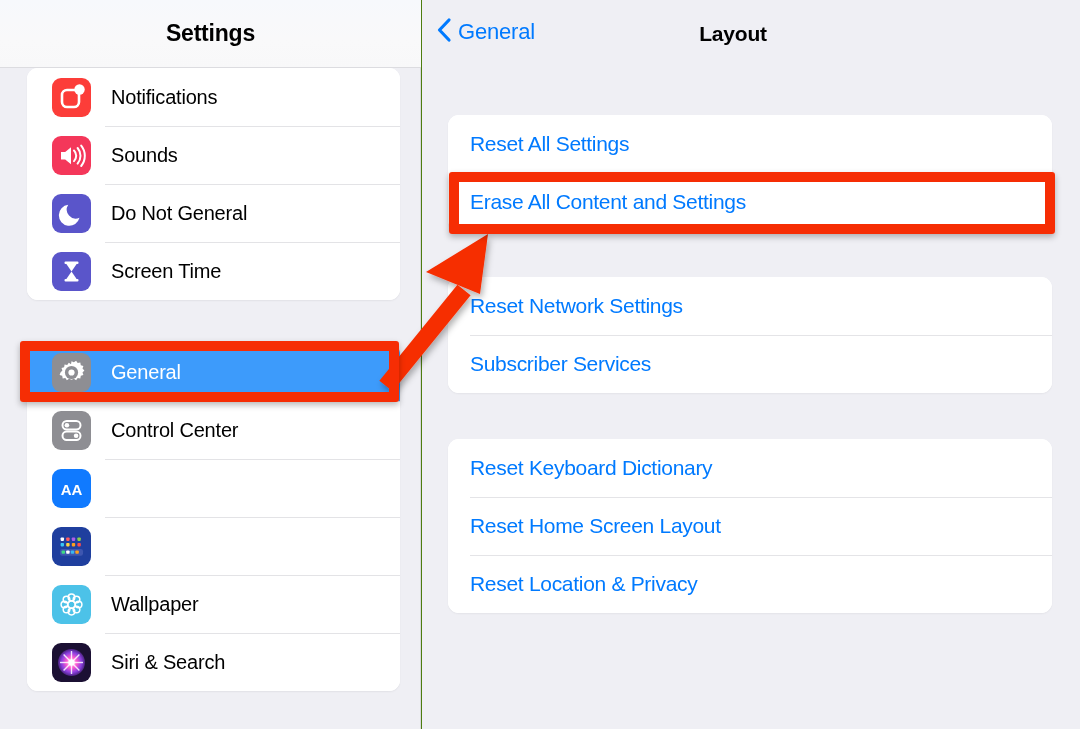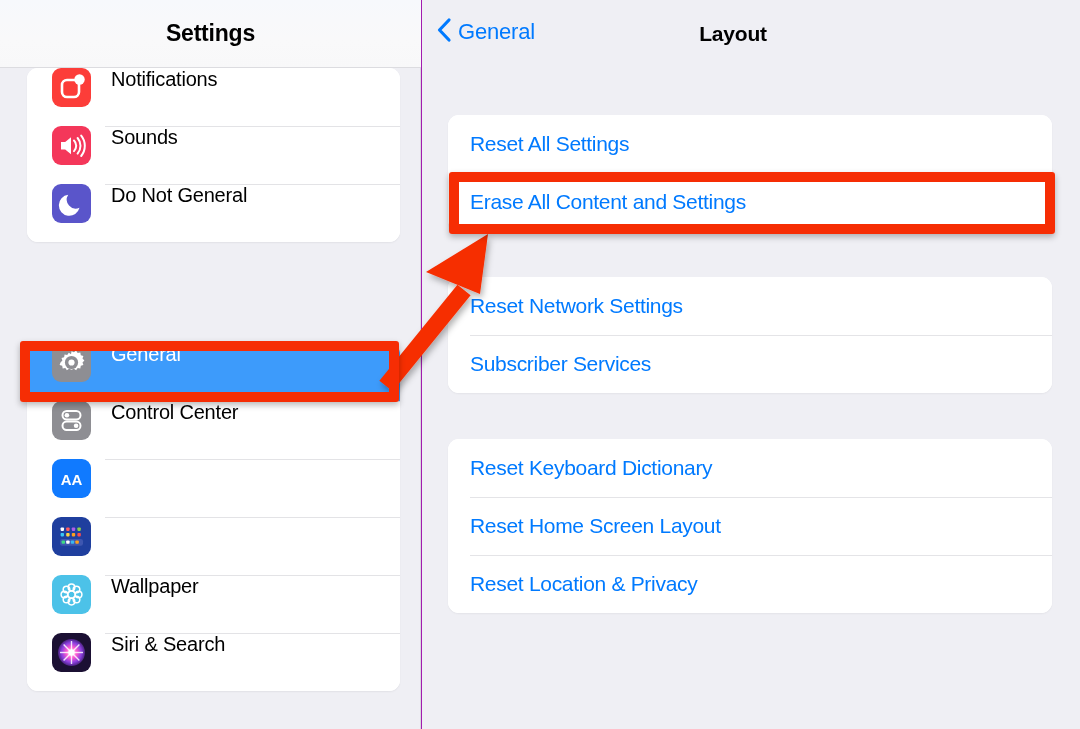--- a/index.html
+++ b/index.html
@@ -9,21 +9,21 @@
     height: 729px;
     overflow: hidden;
     font-family: "Liberation Sans", sans-serif;
     background: #f0f0f3;
   }
 
   #screen {
     position: relative;
     width: 1080px;
     height: 729px;
-    background: #a21caf;
+    background: #4d7c0f;
     overflow: hidden;
   }
 
   
   #sidebar {
     position: absolute;
     left: 0; top: 0;
     width: 421px;
     height: 729px;
     background: #efeff4;
@@ -55,20 +55,21 @@
     background: #ffffff;
     border-radius: 11px;
     box-shadow: 0 1px 2px rgba(0,0,0,0.06);
     overflow: hidden;
   }
 
   .sb-row {
     position: relative;
     height: 58px;
     display: flex;
+    align-items: center;
     padding-left: 17px;
     background: #ffffff;
   }
   .sb-row + .sb-row::before {
     content: "";
     position: absolute;
     left: 78px; right: 0; top: 0;
     height: 1px;
     background: #e3e3e6;
   }
@@ -225,20 +226,31 @@
 
       <div class="sb-row">
         <span class="ic" style="background:#5a55ca;">
           <svg width="39" height="39" viewBox="0 0 39 39">
             <path d="M27.5 23.8 A10.5 10.5 0 1 1 16.2 10.8 A9 9 0 0 0 27.5 23.8 Z" fill="#fff"></path>
           </svg>
         </span>
         <span class="label">Do Not General</span>
       </div>
 
+      <div class="sb-row">
+        <span class="ic" style="background:#5a55ca;">
+          <svg width="39" height="39" viewBox="0 0 39 39">
+            <rect x="12.5" y="9.5" width="14" height="2.6" rx="1.1" fill="#fff"></rect>
+            <rect x="12.5" y="26.9" width="14" height="2.6" rx="1.1" fill="#fff"></rect>
+            <path d="M14.4 12.1 h10.2 l-5.1 7.4 z" fill="#fff"></path>
+            <path d="M14.4 26.9 h10.2 l-5.1 -7.4 z" fill="#fff"></path>
+          </svg>
+        </span>
+        <span class="label">Screen Time</span>
+      </div>
     </div>
 
     <div class="sb-card" id="sb-card-2" style="top:343px;">
 
       <div class="sb-row selected">
         <span class="ic" style="background:#8e8e93;">
           <svg width="39" height="39" viewBox="0 0 39 39">
             <g fill="#fff">
               <path d="M19.5 8.2 l2.4 1.1 2.2-1.6 1.6 2.3 2.6-.5 .5 2.7 2.6 .8-.9 2.6 1.9 1.9-1.9 1.9 .9 2.6-2.6 .8-.5 2.7-2.6-.5-1.6 2.3-2.2-1.6-2.4 1.1-2.4-1.1-2.2 1.6-1.6-2.3-2.6 .5-.5-2.7-2.6-.8 .9-2.6L8.5 19.5l1.9-1.9-.9-2.6 2.6-.8 .5-2.7 2.6 .5 1.6-2.3 2.2 1.6z"></path>
             </g>

